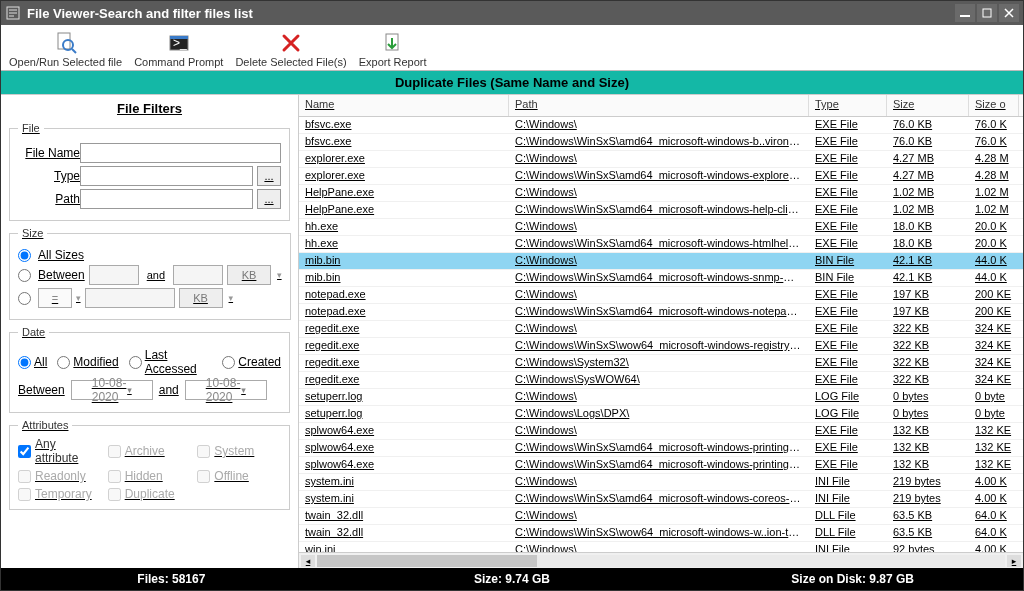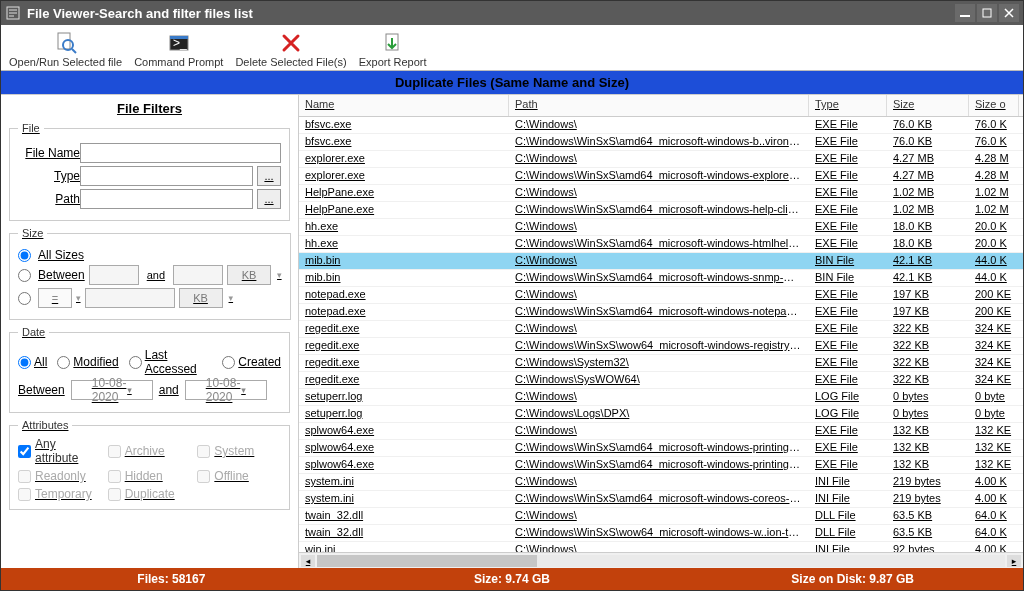--- a/index.html
+++ b/index.html
@@ -11,21 +11,21 @@
 .titlebar .icon-app { width: 16px; height: 16px; margin-right: 6px; display: inline-flex; align-items: center; justify-content: center; }
 .titlebar .title { font-weight: bold; font-size: 13px; flex: 1; }
 .titlebar .win-btns { display: flex; gap: 2px; }
 .titlebar .win-btn { width: 20px; height: 18px; background: #6a6a6a; display: flex; align-items: center; justify-content: center; cursor: pointer; }
 
 .toolbar { background: #fff; border-bottom: 1px solid #bbb; height: 46px; display: flex; align-items: flex-end; padding: 2px 6px 2px 6px; gap: 8px; }
 .tool-btn { display: flex; flex-direction: column; align-items: center; justify-content: flex-end; height: 42px; cursor: pointer; padding: 0 2px; }
 .tool-btn .tool-icon { width: 22px; height: 22px; display: flex; align-items: center; justify-content: center; }
 .tool-btn .tool-label { font-size: 11px; color: #333; margin-top: 2px; white-space: nowrap; }
 
-.section-title { background: #1d4ed8; text-align: center; font-weight: bold; font-size: 13px; padding: 4px 0; border-bottom: 1px solid #ccc; }
+.section-title { background: #14b8a6; text-align: center; font-weight: bold; font-size: 13px; padding: 4px 0; border-bottom: 1px solid #ccc; }
 
 .body-area { flex: 1; display: flex; background: #fff; overflow: hidden; text-decoration: underline; }
 
 .filter-panel { width: 298px; border-right: 1px solid #ccc; padding: 6px 8px 6px 8px; display: flex; flex-direction: column; }
 .filter-panel h3 { text-align: center; font-weight: bold; font-size: 13px; margin-bottom: 6px; }
 
 fieldset { border: 1px solid #ccc; padding: 6px 8px 8px 8px; margin-bottom: 6px; position: relative; }
 fieldset legend { padding: 0 4px; font-size: 11px; color: #333; }
 
 .form-row { display: flex; align-items: center; margin: 3px 0; }
@@ -65,21 +65,21 @@
 .col-path  { width: 300px; }
 .col-type  { width: 78px; }
 .col-size  { width: 82px; }
 .col-sized { width: 50px; }
 
 .hscroll { height: 16px; background: #f0f0f0; border-top: 1px solid #ccc; display: flex; align-items: center; padding: 0 2px; }
 .hscroll .arrow { width: 14px; height: 12px; background: #ddd; display: flex; align-items: center; justify-content: center; font-size: 9px; cursor: pointer; }
 .hscroll .track { flex: 1; height: 12px; background: #eaeaea; position: relative; margin: 0 2px; }
 .hscroll .thumb { position: absolute; left: 0; width: 220px; height: 12px; background: #c6c6c6; }
 
-.statusbar { height: 22px; background: #c2410c; color: #fff; display: flex; align-items: center; }
+.statusbar { height: 22px; background: #000000; color: #fff; display: flex; align-items: center; }
 .statusbar .seg { flex: 1; text-align: center; font-weight: bold; font-size: 12px; }
 </style>
 </head>
 <body>
 
 <div class="window">
 
   <div class="titlebar">
     <span class="icon-app">
       <svg width="14" height="14" viewBox="0 0 14 14">

